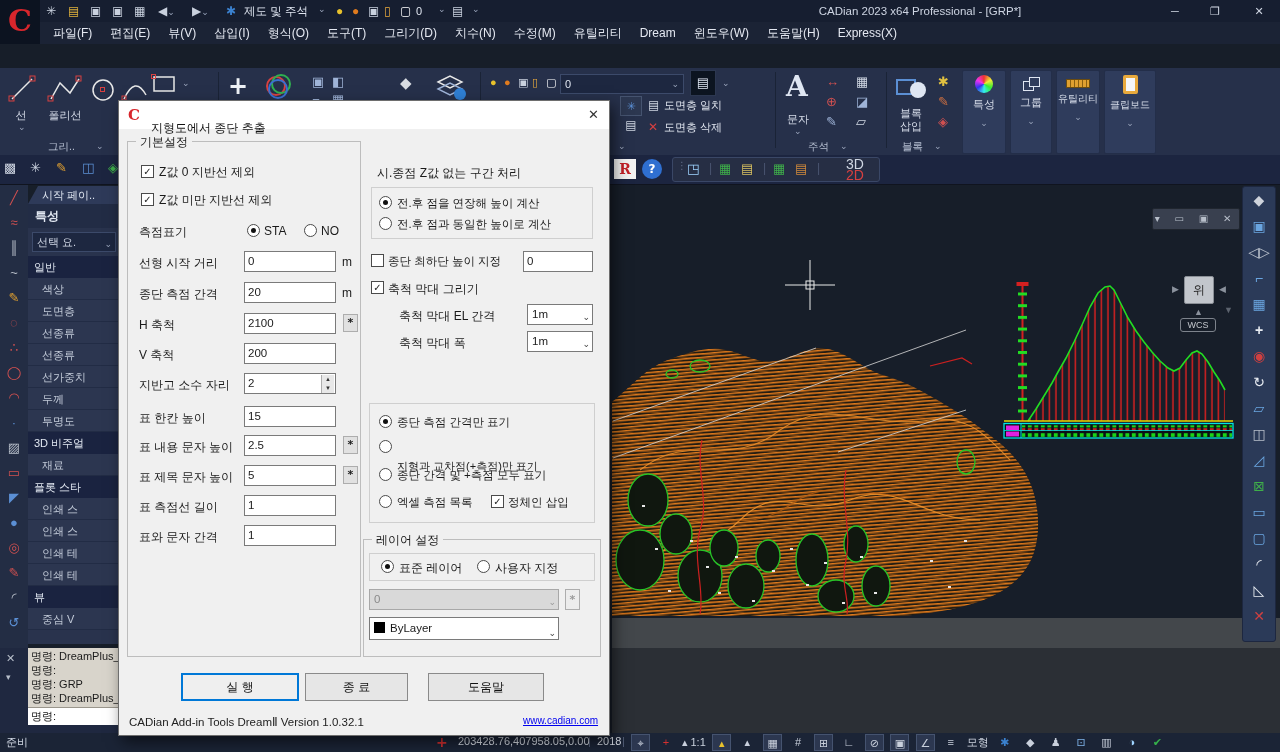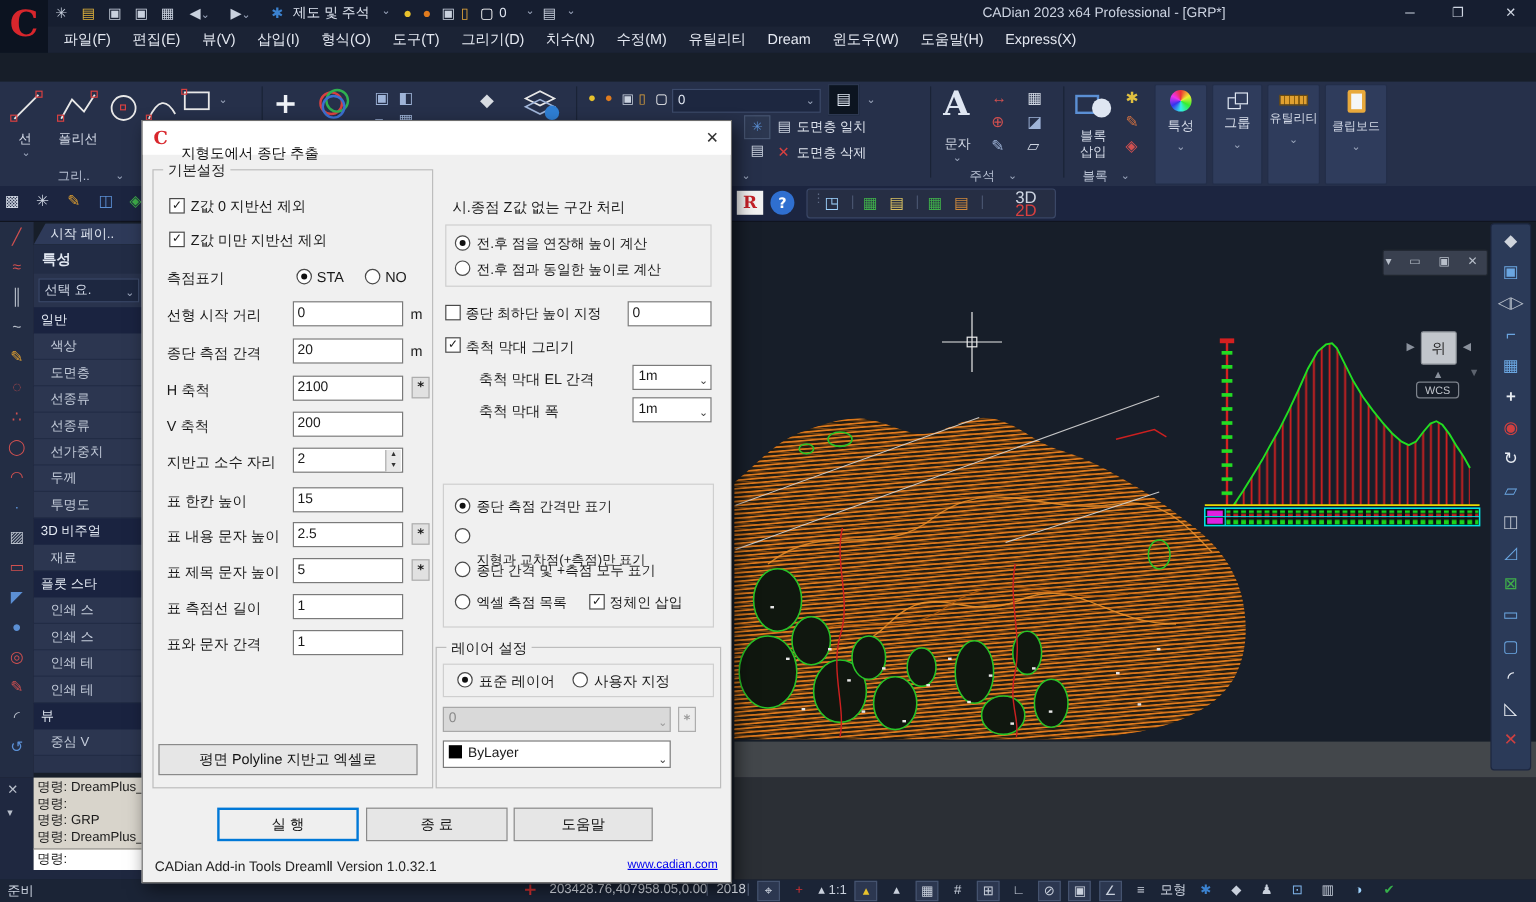--- a/index.html
+++ b/index.html
@@ -565,21 +565,20 @@
     <span class="dlabel" style="top:368px">표 제목 문자 높이</span>
     <span class="dinput" style="left:125px;top:364px">5</span>
     <span class="dstar" style="left:224px;top:365px">*</span>
 
     <span class="dlabel" style="top:398px">표 측점선 길이</span>
     <span class="dinput" style="left:125px;top:394px">1</span>
 
     <span class="dlabel" style="top:428px">표와 문자 간격</span>
     <span class="dinput" style="left:125px;top:424px">1</span>
 
-    <span class="dbtn" style="left:13px;top:519px;width:216px;height:26px;line-height:24px">평면 Polyline 지반고 엑셀로</span>
 
     <span class="dlabel" style="left:258px;top:64px">시.종점 Z값 없는 구간 처리</span>
     <div class="grp" style="left:252px;top:86px;width:222px;height:52px;border-color:#cfcfcf"></div>
     <span class="rad sel" style="left:260px;top:95px"></span>
     <span class="dlabel" style="left:278px;top:95px;font-size:11.5px">전.후 점을 연장해 높이 계산</span>
     <span class="rad" style="left:260px;top:116px"></span>
     <span class="dlabel" style="left:278px;top:116px;font-size:11.5px">전.후 점과 동일한 높이로 계산</span>
     <span class="chk" style="left:252px;top:153px"></span>
     <span class="dlabel" style="left:269px;top:153px;font-size:11.5px">종단 최하단 높이 지정</span>
     <span class="dinput" style="left:404px;top:150px;width:70px">0</span>
@@ -610,20 +609,20 @@
     <span class="dlabel" style="left:280px;top:459px">표준 레이어</span>
     <span class="rad" style="left:358px;top:459px"></span>
     <span class="dlabel" style="left:376px;top:459px">사용자 지정</span>
     <span class="dcombo" style="left:250px;top:488px;width:190px;background:#d9d9d9;border-color:#a8a8a8;color:#8a8a8a"><span>0</span><span class="cvr" style="color:#9a9a9a">⌄</span></span>
     <span class="dstar" style="left:446px;top:488px;background:#ececec;color:#9a9a9a;height:21px;line-height:19px">*</span>
     <span class="dcombo" style="left:250px;top:516px;width:190px;height:23px;line-height:21px">
       <span style="display:inline-block;width:11px;height:11px;background:#000;margin-right:5px;vertical-align:-1px"></span><span>ByLayer</span><span class="cvr" style="top:5px">⌄</span>
     </span>
 
     <span class="dbtn" style="left:62px;top:572px;width:118px;height:28px;line-height:24px;border:2px solid #0078d7;background:#efefef">실 행</span>
-    <span class="dbtn" style="left:186px;top:572px;width:118px;height:28px;line-height:26px">종 료</span>
+    <span class="dbtn" style="left:186px;top:572px;width:103px;height:28px;line-height:26px">종 료</span>
     <span class="dbtn" style="left:309px;top:572px;width:116px;height:28px;line-height:26px">도움말</span>
 
     <span class="a" style="left:10px;top:614px;font-size:11.5px;color:#222">CADian Add-in Tools DreamⅡ  Version  1.0.32.1</span>
     <a class="a link" style="left:404px;top:614px;font-size:10px">www.cadian.com</a>
   </div>
 
 </div>
 
 </body></html>

